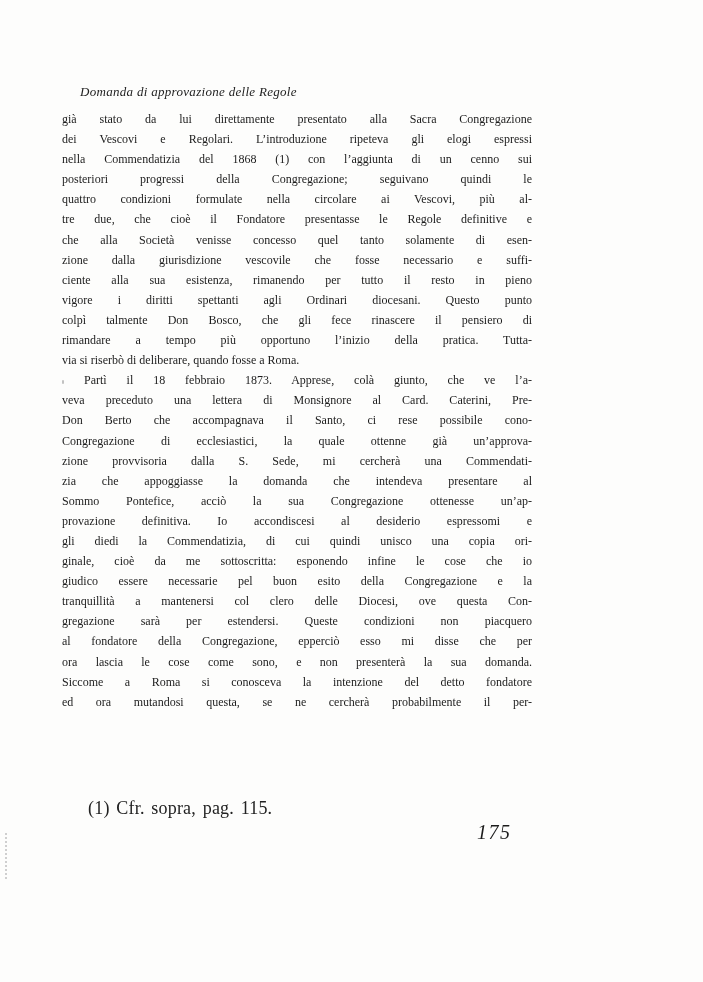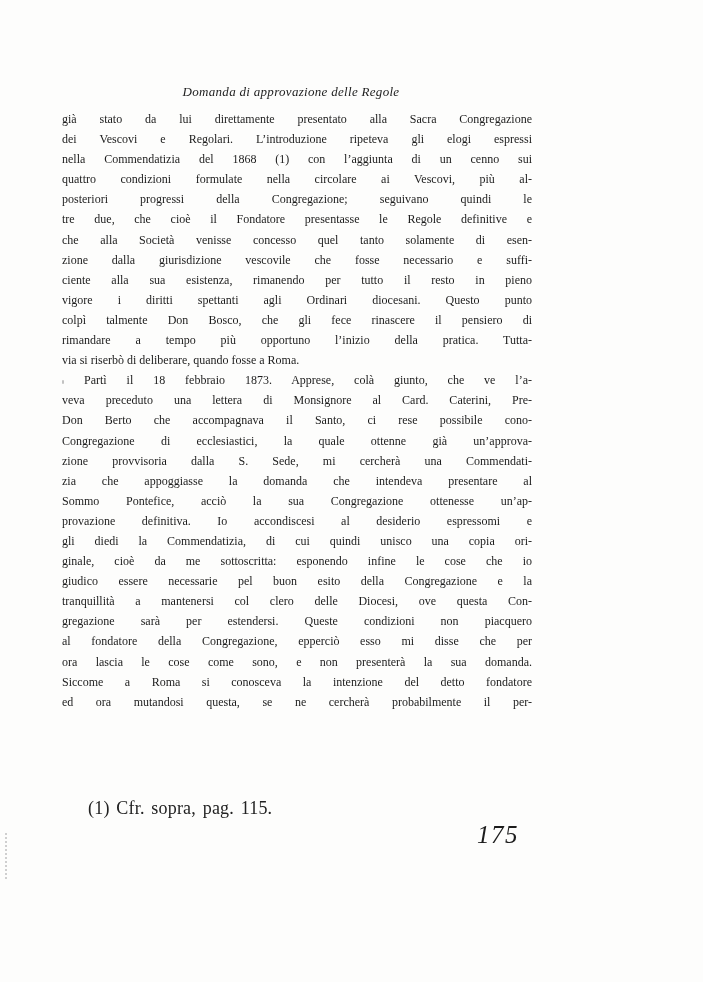--- a/index.html
+++ b/index.html
@@ -11,24 +11,24 @@
     position: relative;
     width: 703px;
     height: 982px;
     background: #fdfdfc;
     font-family: "Liberation Serif", "DejaVu Serif", serif;
     color: #1e1e1e;
     overflow: hidden;
   }
   .running-header {
     position: absolute;
-    left: 56px;
+    left: 80px;
     top: 84px;
     width: 470px;
-    text-align: center;
+    text-align: left;
     font-style: italic;
     font-size: 13px;
     letter-spacing: 0.3px;
     color: #222;
   }
   .body-text {
     position: absolute;
     left: 62px;
     top: 109px;
     width: 470px;
@@ -53,21 +53,21 @@
     top: 798px;
     font-size: 18px;
     word-spacing: 2px;
     letter-spacing: 0.2px;
     color: #222;
   }
   .page-number {
     position: absolute;
     left: 477px;
     top: 821px;
-    font-size: 25px;
+    font-size: 20px;
     font-style: italic;
     letter-spacing: 1.5px;
     color: #1c1c1c;
   }
   .artifact-dotted-line {
     position: absolute;
     left: 5px;
     top: 833px;
     height: 46px;
     width: 0;
@@ -89,22 +89,22 @@
 <body>
 
 <div class="page">
 
   <div class="running-header">Domanda di approvazione delle Regole</div>
 
   <div class="body-text">
       <div class="line">già stato da lui direttamente presentato alla Sacra Congregazione</div>
       <div class="line">dei Vescovi e Regolari. L’introduzione ripeteva gli elogi espressi</div>
       <div class="line">nella Commendatizia del 1868 (1) con l’aggiunta di un cenno sui</div>
+      <div class="line">posteriori progressi della Congregazione; seguivano quindi le</div>
       <div class="line">quattro condizioni formulate nella circolare ai Vescovi, più al-</div>
-      <div class="line">posteriori progressi della Congregazione; seguivano quindi le</div>
       <div class="line">tre due, che cioè il Fondatore presentasse le Regole definitive e</div>
       <div class="line">che alla Società venisse concesso quel tanto solamente di esen-</div>
       <div class="line">zione dalla giurisdizione vescovile che fosse necessario e suffi-</div>
       <div class="line">ciente alla sua esistenza, rimanendo per tutto il resto in pieno</div>
       <div class="line">vigore i diritti spettanti agli Ordinari diocesani. Questo punto</div>
       <div class="line">colpì talmente Don Bosco, che gli fece rinascere il pensiero di</div>
       <div class="line">rimandare a tempo più opportuno l’inizio della pratica. Tutta-</div>
       <div class="line ragged">via si riserbò di deliberare, quando fosse a Roma.</div>
       <div class="line indent">Partì il 18 febbraio 1873. Apprese, colà giunto, che ve l’a-</div>
       <div class="line">veva preceduto una lettera di Monsignore al Card. Caterini, Pre-</div>

